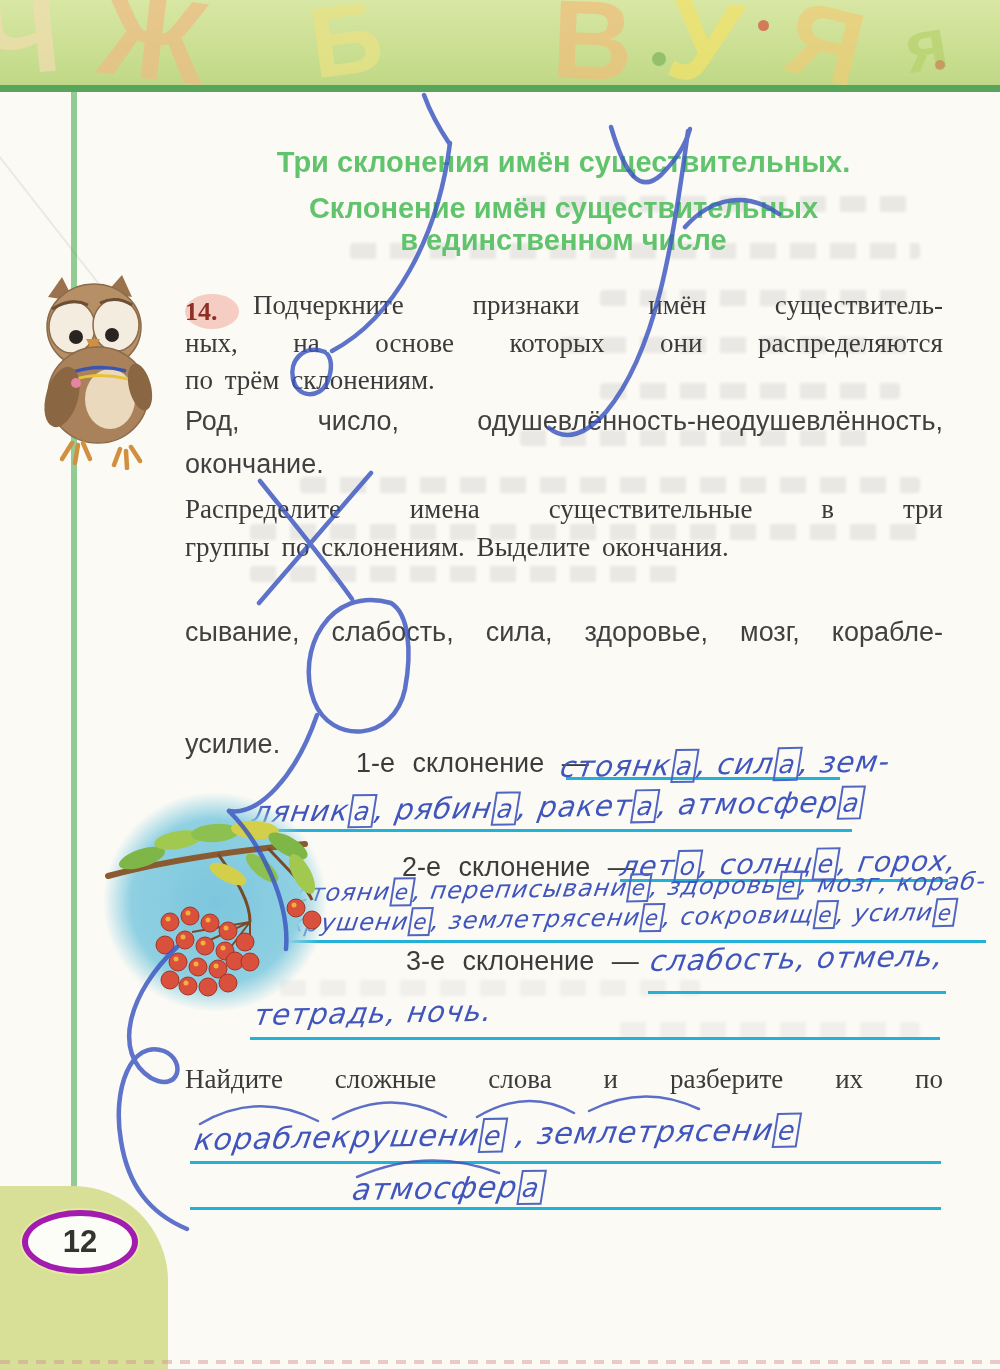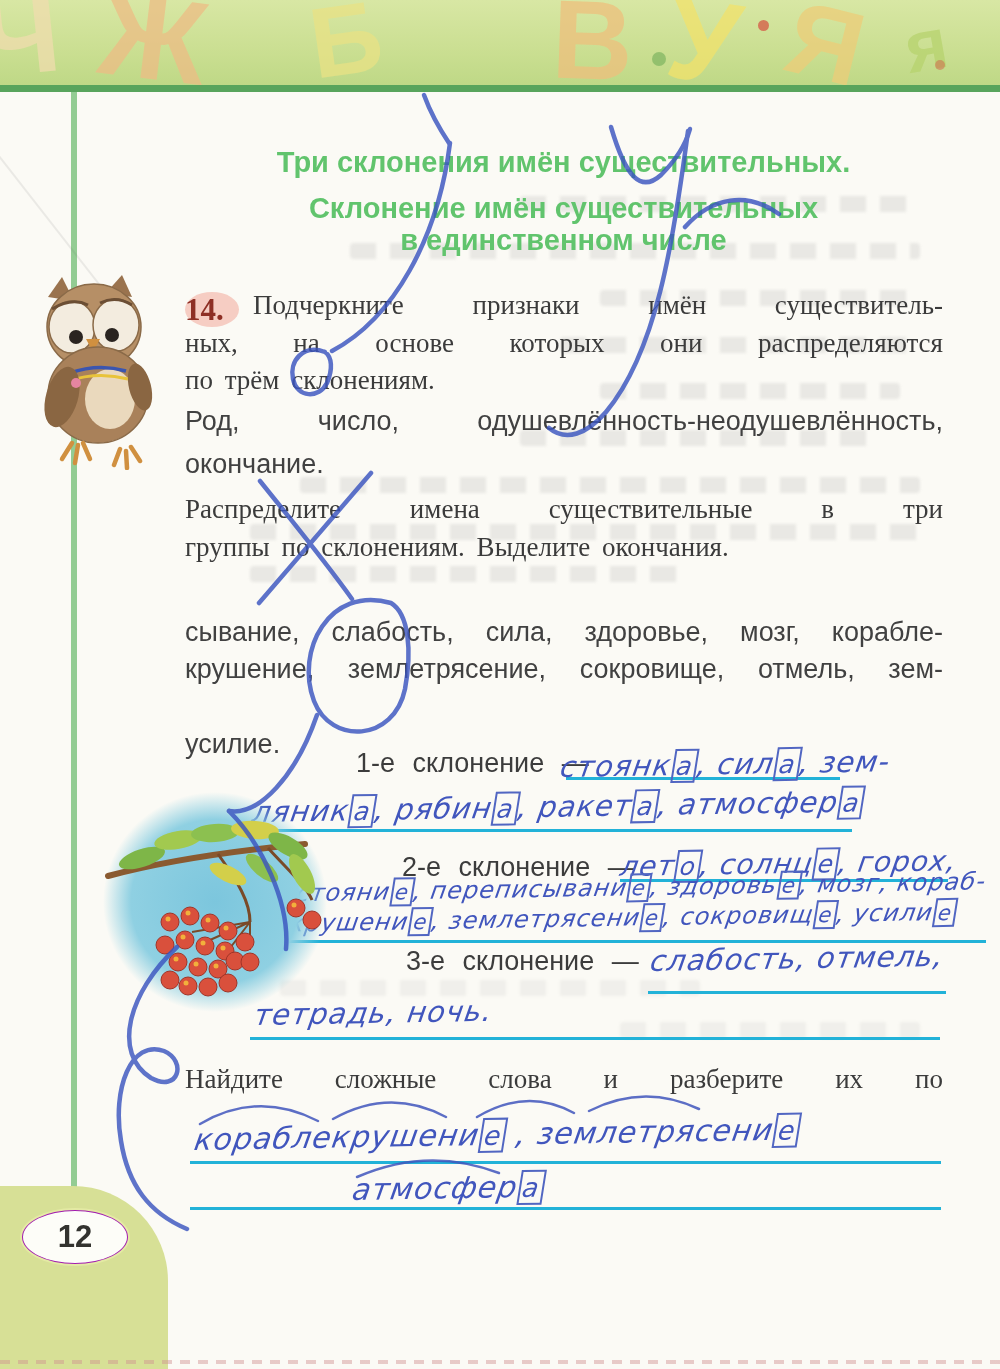--- a/index.html
+++ b/index.html
@@ -25,21 +25,21 @@
   .rule{position:absolute;left:71px;top:92px;width:6px;height:1125px;background:#93cc93;}
   .crease{position:absolute;left:-30px;top:118px;width:260px;height:2px;background:rgba(90,90,90,.10);
           transform:rotate(52deg);transform-origin:left center;}
   
   .tline{position:absolute;left:182px;width:763px;text-align:center;
          font-family:"Liberation Sans",sans-serif;font-weight:bold;font-size:29px;color:#61c46d;}
   .pline{position:absolute;left:185px;width:758px;font-size:27px;line-height:34px;word-spacing:5px;}
   .j{text-align:justify;text-align-last:justify;}
   .sans{font-family:"Liberation Sans",sans-serif;color:#414141;}
   .badge{display:inline-block;min-width:54px;height:35px;margin-right:14px;border-radius:50%;
-         background:#f6cdc3;color:#8e2f25;font-weight:bold;font-size:31px;line-height:35px;
+         background:#f6cdc3;color:#8e2f25;font-weight:bold;font-size:26px;line-height:35px;
          text-align:right;vertical-align:-6px;}
   .dlabel{position:absolute;font-family:"Liberation Sans",sans-serif;font-size:27px;color:#3c3c3c;
           word-spacing:10px;white-space:nowrap;}
   
   .blank{position:absolute;height:0;border-top:3px solid #22b2d8;}
   
   .hw{position:absolute;font-family:"DejaVu Sans",sans-serif;font-style:italic;color:#4156bd;
       white-space:nowrap;transform:skewX(-10deg) rotate(-1deg);transform-origin:left bottom;
       letter-spacing:1px;}
   .hw .ending{border:2px solid #5166c2;padding:0 2px;margin-left:1px;font-size:.88em;}
@@ -54,21 +54,21 @@
   .hw4b{left:350px;top:1172px;font-size:30px;}
   
   .smudge{position:absolute;height:16px;border-radius:4px;opacity:.33;filter:blur(1.6px);
     background:repeating-linear-gradient(90deg,rgba(150,150,150,.55) 0 26px,transparent 26px 40px);}
   
   .ink,.owl,.rowan{position:absolute;pointer-events:none;}
   
   .corner{position:absolute;left:0;top:1186px;width:168px;height:183px;background:#d7e096;
           border-top-right-radius:95px;}
   .pgnum{position:absolute;left:22px;top:1210px;width:104px;height:52px;background:#fdfdf8;
-         border:1px solid #a21caf;border-radius:50%;box-shadow:0 0 0 2px #e4eaa4;
+         border:6px solid #a21caf;border-radius:50%;box-shadow:0 0 0 2px #e4eaa4;
          font-family:"Liberation Sans",sans-serif;font-weight:bold;font-size:31px;color:#33332f;
          display:flex;align-items:center;justify-content:center;}
   .botedge{position:absolute;left:0;top:1360px;width:1000px;height:4px;opacity:.45;
     background:repeating-linear-gradient(90deg,#d09090 0 10px,transparent 10px 18px);}
 </style>
 </head>
 <body>
 
 <div class="page">
 
@@ -110,21 +110,20 @@
   <div class="pline j" style="top:326px">ных, на основе которых они распределяются</div>
   <div class="pline" style="top:363px">по трём склонениям.</div>
 
   <div class="pline sans j" style="top:404px">Род, число, одушевлённость-неодушевлённость,</div>
   <div class="pline sans" style="top:447px">окончание.</div>
 
   <div class="pline j" style="top:492px">Распределите имена существительные в три</div>
   <div class="pline" style="top:530px">группы по склонениям. Выделите окончания.</div>
 
   <div class="pline sans j" style="top:615px">сывание, слабость, сила, здоровье, мозг, корабле-</div>
-  <div class="pline sans j" style="top:652px">крушение, землетрясение, сокровище, отмель, зем-</div>
   <div class="pline sans" style="top:727px">усилие.</div>
 
   <div class="dlabel" style="left:356px;top:748px">1-е склонение —</div>
   <div class="dlabel" style="left:402px;top:852px">2-е склонение —</div>
   <div class="dlabel" style="left:406px;top:946px">3-е склонение —</div>
 
   <div class="blank" style="left:566px;top:777px;width:274px"></div>
   <div class="blank" style="left:250px;top:829px;width:602px"></div>
   <div class="blank" style="left:620px;top:879px;width:328px"></div>
   <div class="blank" style="left:253px;top:940px;width:733px"></div>

